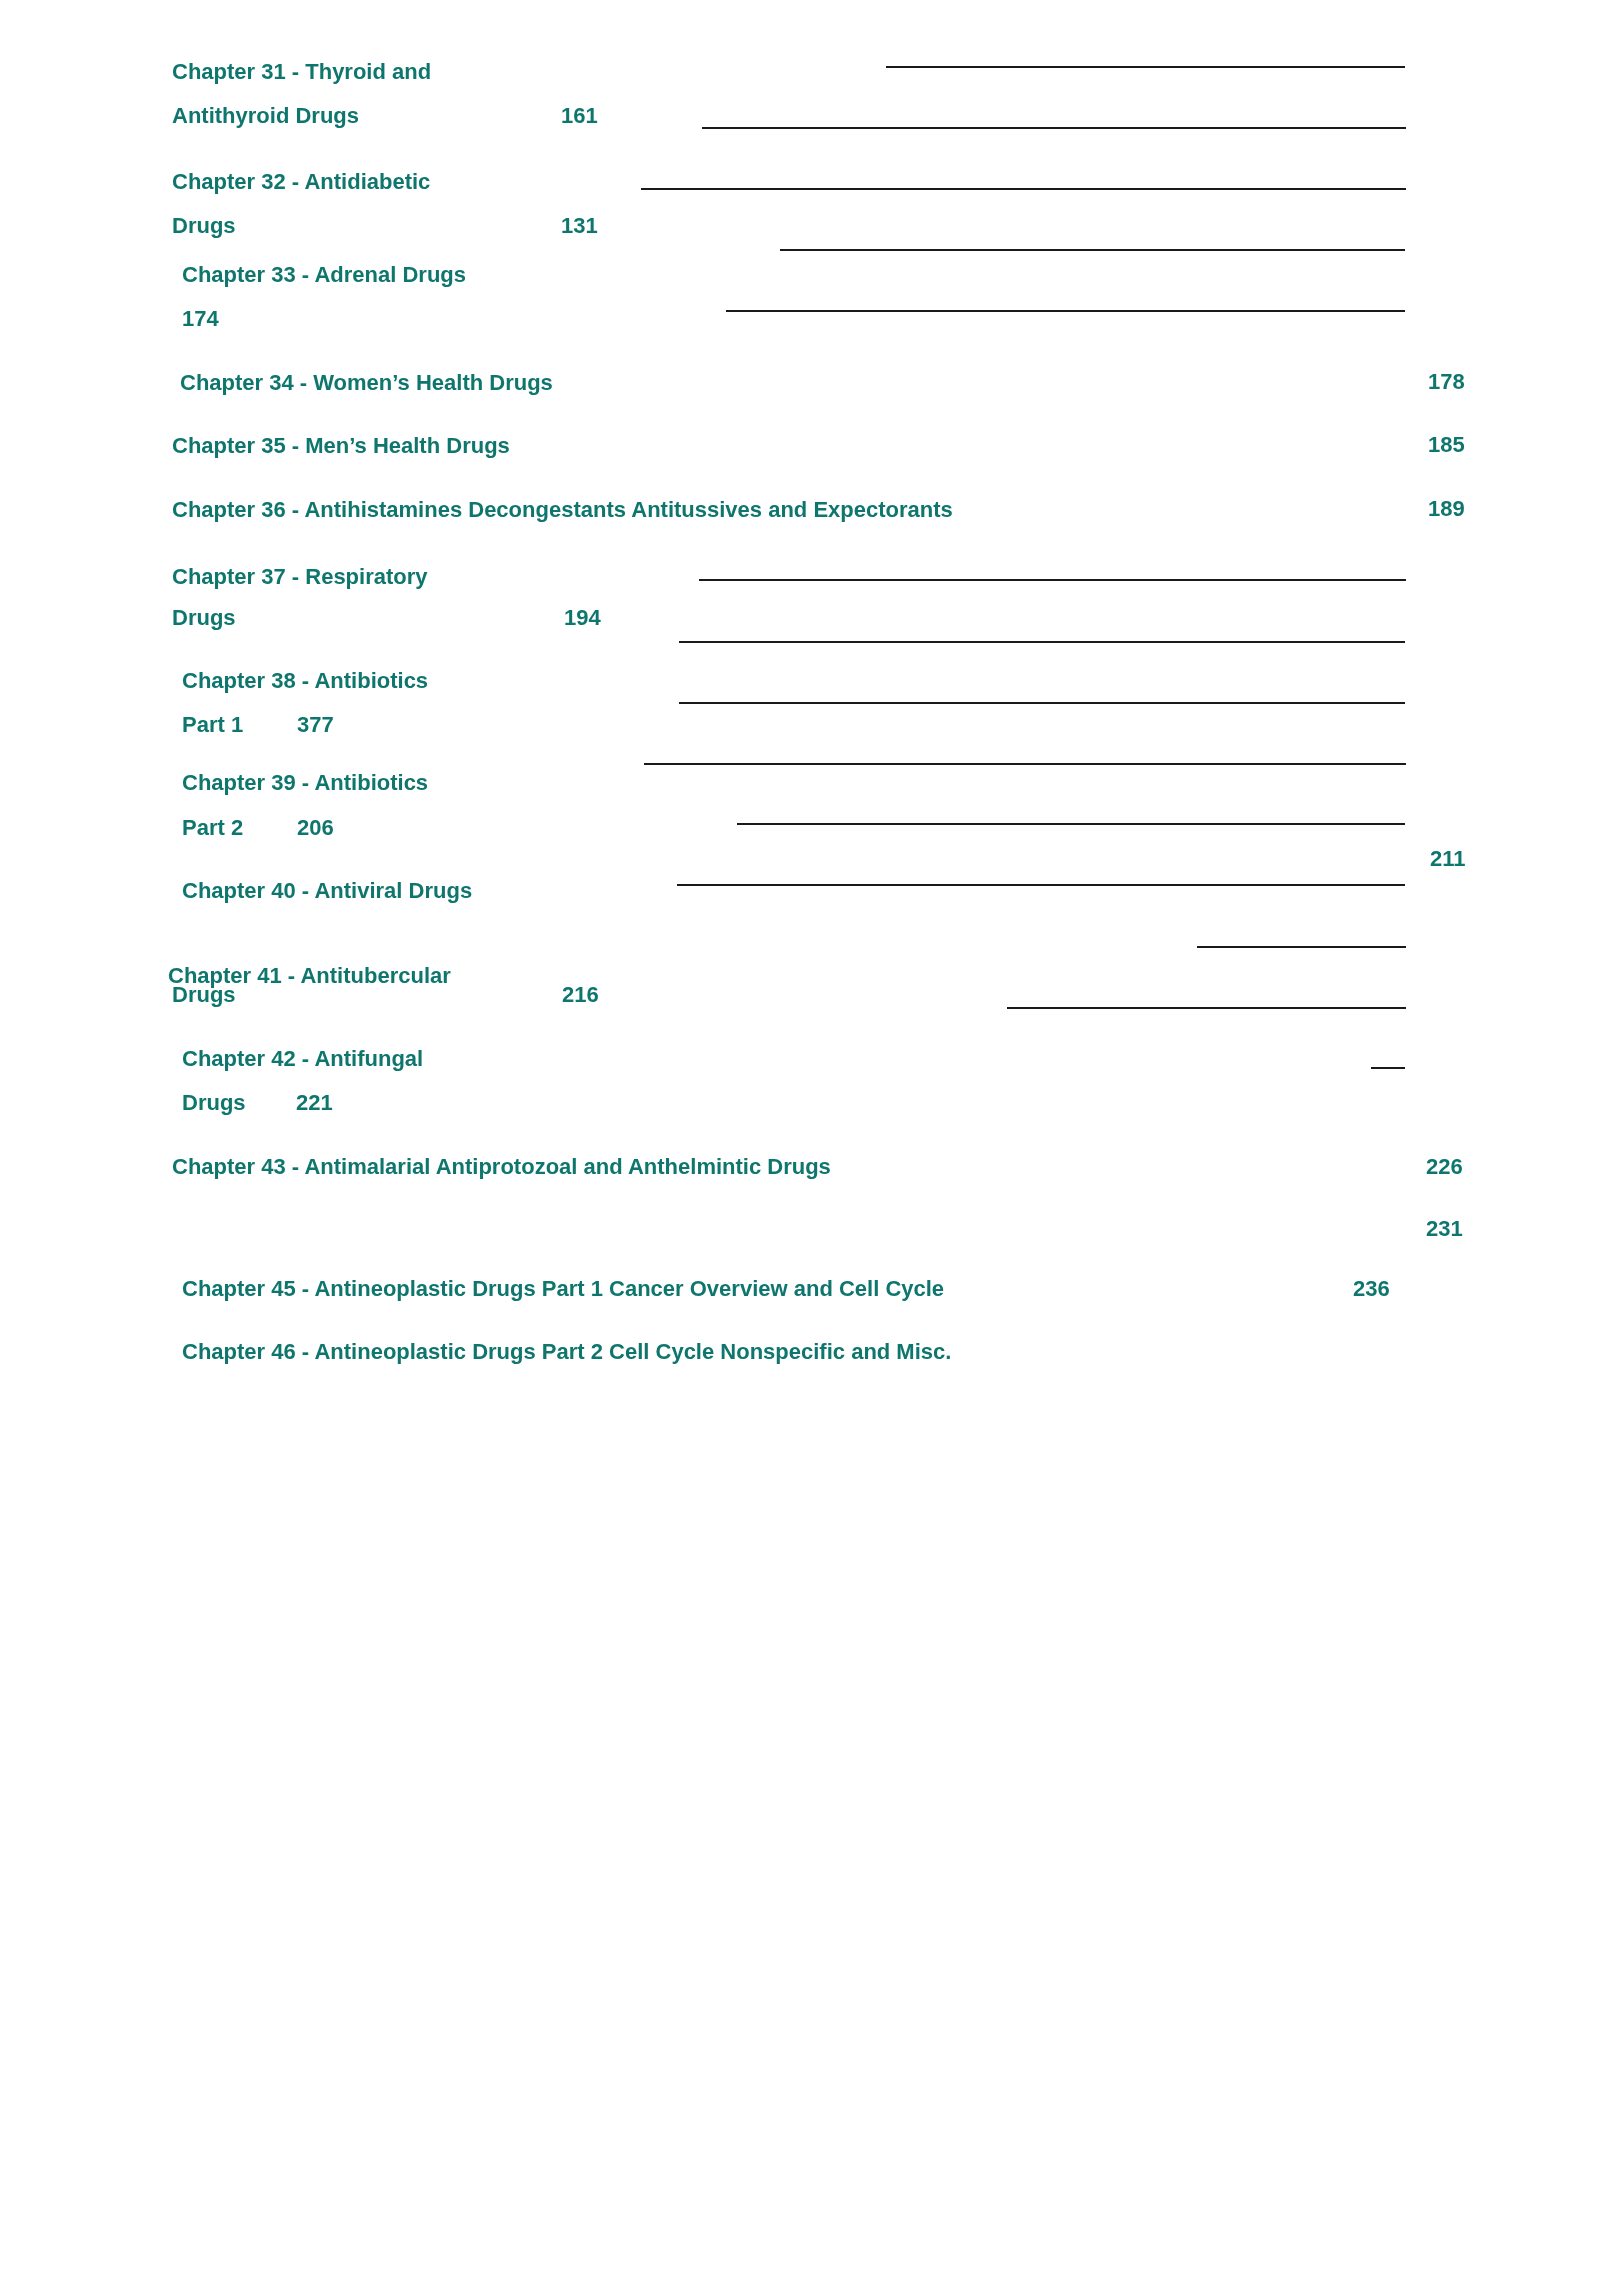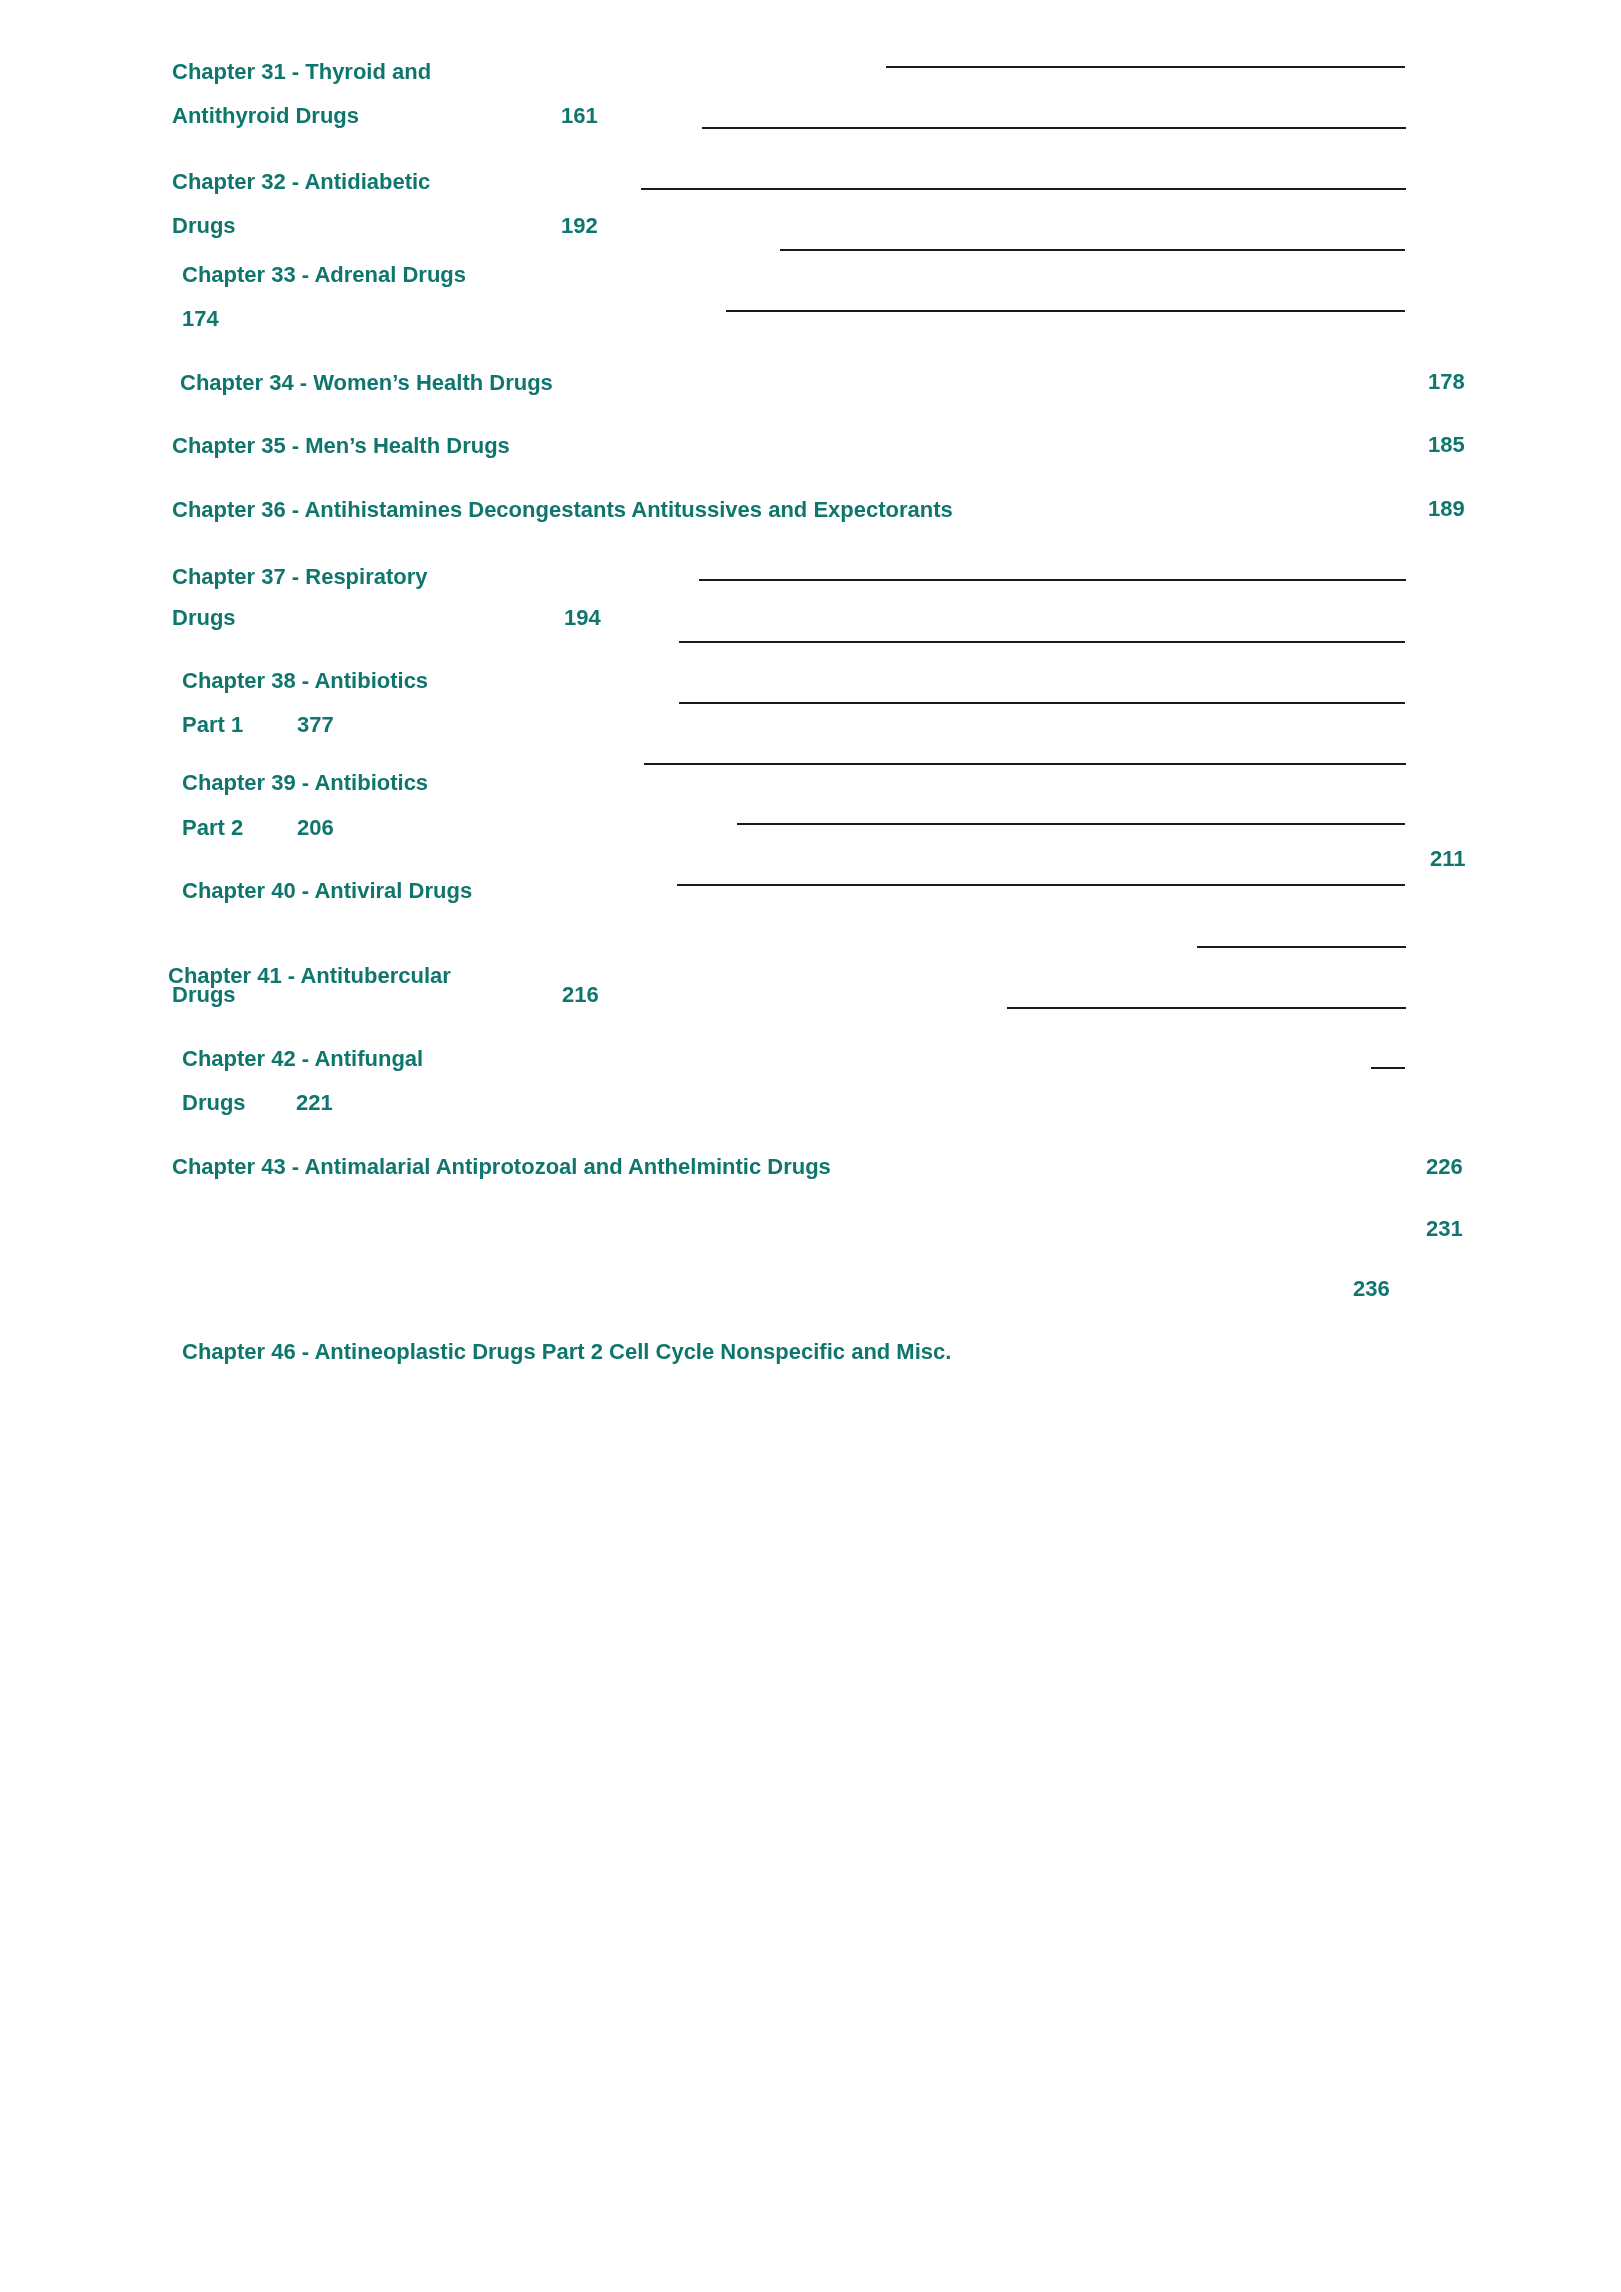--- a/index.html
+++ b/index.html
@@ -24,21 +24,21 @@
 <body>
 
 <div class="page">
 
   <div class="t" style="left:172px; top:55px;">Chapter 31 - Thyroid and</div>
   <div class="t" style="left:172px; top:99px;">Antithyroid Drugs</div>
   <div class="t" style="left:561px; top:99px;">161</div>
 
   <div class="t" style="left:172px; top:165px;">Chapter 32 - Antidiabetic</div>
   <div class="t" style="left:172px; top:209px;">Drugs</div>
-  <div class="t" style="left:561px; top:209px;">192</div>
+  <div class="t" style="left:561px; top:209px;">131</div>
 
   <div class="t" style="left:182px; top:258px;">Chapter 33 - Adrenal Drugs</div>
   <div class="t" style="left:182px; top:302px;">174</div>
 
   <div class="t" style="left:180px; top:366px;">Chapter 34 - Women’s Health Drugs</div>
   <div class="t" style="left:1428px; top:365px;">178</div>
 
   <div class="t" style="left:172px; top:429px;">Chapter 35 - Men’s Health Drugs</div>
   <div class="t" style="left:1428px; top:428px;">185</div>
 
@@ -66,20 +66,21 @@
 
   <div class="t" style="left:182px; top:1042px;">Chapter 42 - Antifungal</div>
   <div class="t" style="left:182px; top:1086px;">Drugs</div>
   <div class="t" style="left:296px; top:1086px;text-align:center;">221</div>
 
   <div class="t" style="left:172px; top:1150px;">Chapter 43 - Antimalarial Antiprotozoal and Anthelmintic Drugs</div>
   <div class="t" style="left:1426px; top:1150px;">226</div>
 
   <div class="t" style="left:1426px; top:1212px;">231</div>
 
+  <div class="t" style="left:182px; top:1272px;">Chapter 45 - Antineoplastic Drugs Part 1 Cancer Overview and Cell Cycle</div>
   <div class="t" style="left:1353px; top:1272px;">236</div>
 
   <div class="t" style="left:182px; top:1335px;">Chapter 46 - Antineoplastic Drugs Part 2 Cell Cycle Nonspecific and Misc.</div>
 
   <div class="rule" style="left:886px;  width:519px; top:66px;"></div>
   <div class="rule" style="left:702px;  width:704px; top:127px;"></div>
   <div class="rule" style="left:641px;  width:765px; top:188px;"></div>
   <div class="rule" style="left:780px;  width:625px; top:249px;"></div>
   <div class="rule" style="left:726px;  width:679px; top:310px;"></div>
   <div class="rule" style="left:699px;  width:707px; top:579px;"></div>

